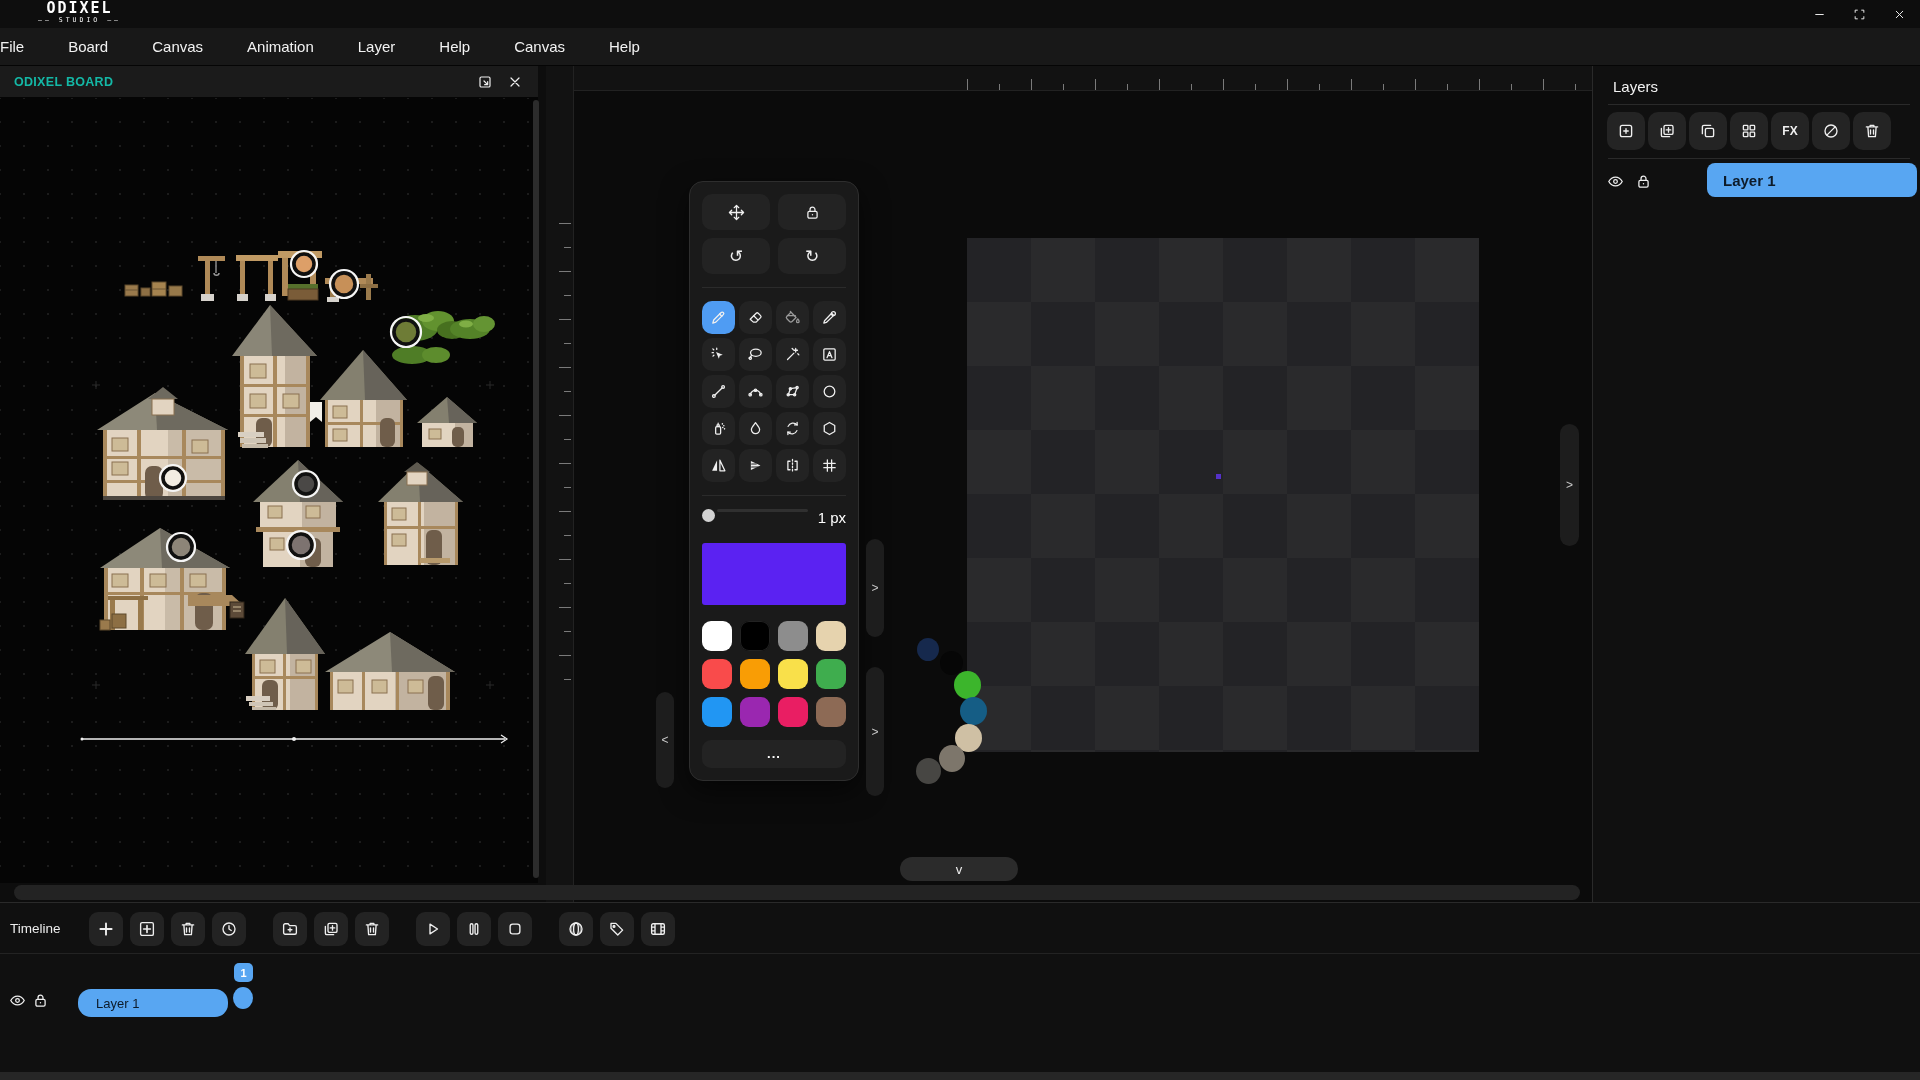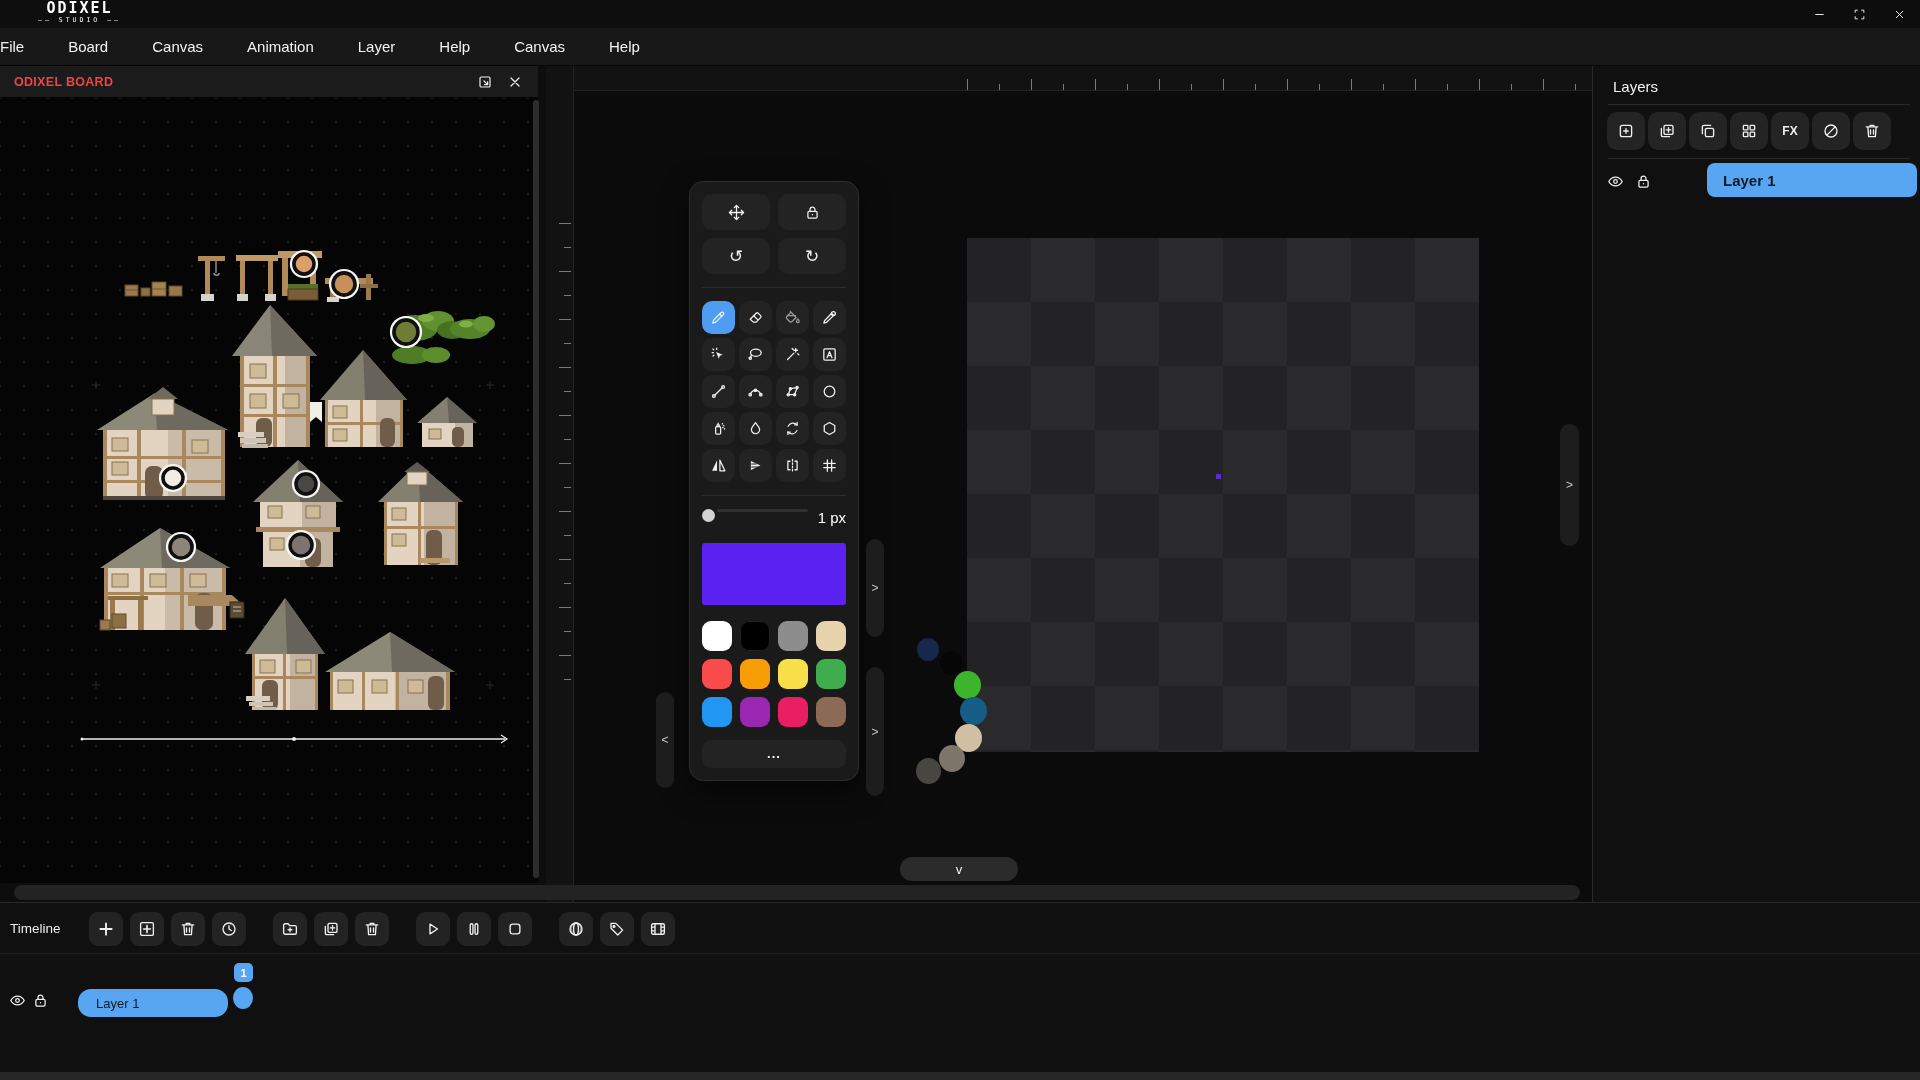--- a/index.html
+++ b/index.html
@@ -17,21 +17,21 @@
   #logo .sub:before,#logo .sub:after{content:"—— ";color:#fff;}
   #logo .sub:after{content:" ——";}
   .wbtn{width:26px;height:22px;top:3px;display:flex;align-items:center;justify-content:center;color:#ddd;}
 
   
   #menubar{left:0;top:28px;width:1920px;height:38px;background:#181818;border-bottom:1px solid #050505;display:flex;align-items:center;box-sizing:border-box;gap:44px;}
   .menu-item{font-size:15px;color:#f2f2f2;cursor:default;}
 
   
   #board-header{left:0;top:66px;width:538px;height:32px;background:#1b1b1b;border-bottom:1px solid #050505;display:flex;align-items:center;box-sizing:border-box;}
-  #board-title{font-size:12.5px;font-weight:bold;letter-spacing:.3px;color:#ef4444;margin-left:14px;flex:1;}
+  #board-title{font-size:12.5px;font-weight:bold;letter-spacing:.3px;color:#14b8a6;margin-left:14px;flex:1;}
   #board-content{left:0;top:98px;width:538px;height:785px;background:#050505;overflow:hidden;
      background-image:radial-gradient(#1c1c1c 1px, transparent 1.3px);background-size:24px 24px;background-position:12px 12px;}
   #board-scrollbar{left:533px;top:100px;width:6px;height:778px;background:#2c2c2c;border-radius:3px;}
 
   
   #ws-bg{left:546px;top:66px;width:1046px;height:836px;background:#0b0b0b;}
   #hruler{left:546px;top:66px;width:1046px;height:24px;background:#121212;border-bottom:1px solid #222;}
   #vruler{left:546px;top:66px;width:27px;height:836px;background:#121212;border-right:1px solid #222;}
   .htick{position:absolute;bottom:0;width:1px;background:#7a7a7a;}
   .vtick{position:absolute;right:2px;height:1px;background:#7a7a7a;}

